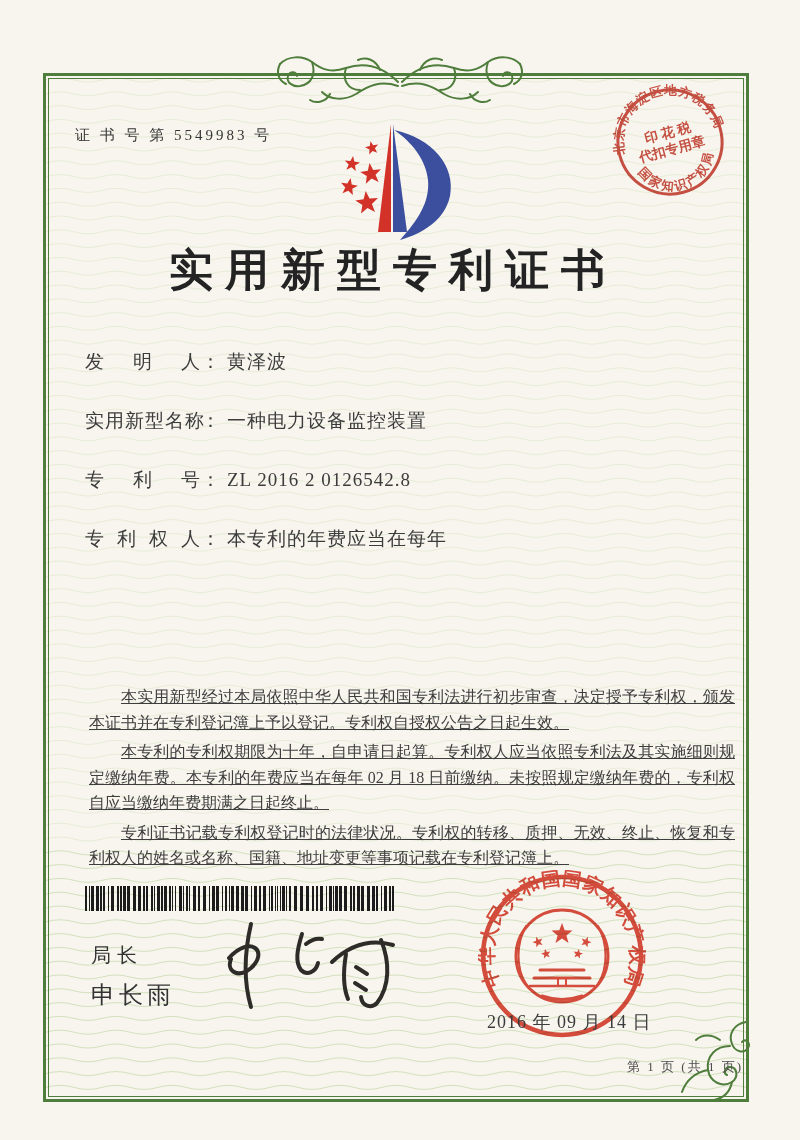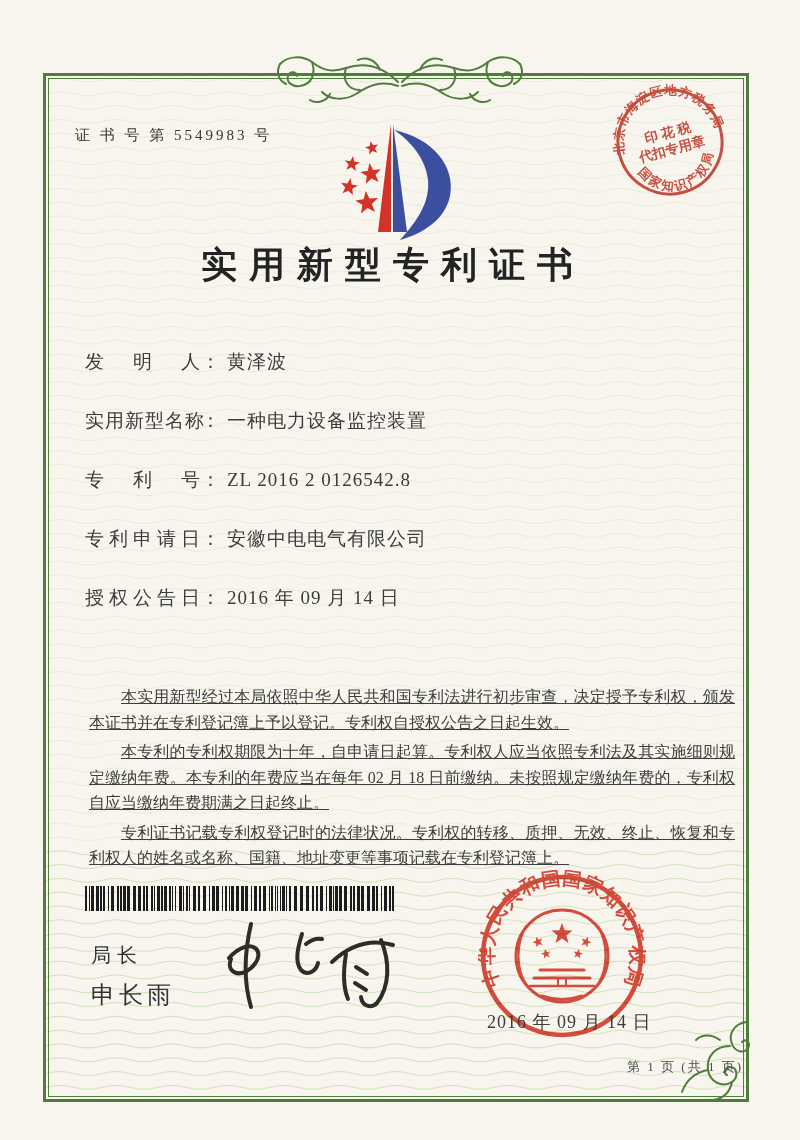--- a/index.html
+++ b/index.html
@@ -16,21 +16,21 @@
   .frame-inner{position:absolute;inset:2px;border:1px solid #4f7d3b;}
   #waves{position:absolute;left:0;top:0;z-index:0;}
   .cert-no{
     position:absolute;left:75px;top:126px;z-index:2;
     font-size:15px;letter-spacing:3px;color:#353535;
   }
   .logo{position:absolute;left:330px;top:104px;z-index:2;}
   .tax-stamp{position:absolute;left:612px;top:84px;z-index:3;opacity:.88;mix-blend-mode:multiply;}
   .title{
     position:absolute;left:43px;top:241px;width:700px;z-index:2;
-    text-align:center;font-size:36px;font-weight:600;letter-spacing:12px;color:#232323;
+    text-align:center;font-size:44px;font-weight:600;letter-spacing:12px;color:#232323;
   }
   .fields{position:absolute;left:85px;top:349px;z-index:2;}
   .field-row{font-size:19px;color:#3c3c3c;margin-bottom:33px;white-space:nowrap;letter-spacing:1px;}
   .field-label{display:inline-block;width:116px;text-align:justify;text-align-last:justify;}
   .field-colon{margin-right:6px;}
   .body-text{
     position:absolute;left:85px;top:680px;width:654px;z-index:2;
     font-size:16px;line-height:25.5px;text-align:justify;color:#3e3e3e;
   }
   .body-text p{margin:4px;text-indent:2em;text-decoration:underline;}
@@ -201,24 +201,21 @@
   <div class="field-row">
     <span class="field-label">发明人</span><span class="field-colon">：</span><span>黄泽波</span>
   </div>
   <div class="field-row">
     <span class="field-label">实用新型名称</span><span class="field-colon">：</span><span>一种电力设备监控装置</span>
   </div>
   <div class="field-row">
     <span class="field-label">专利号</span><span class="field-colon">：</span><span>ZL 2016 2 0126542.8</span>
   </div>
   <div class="field-row">
-    <span class="field-label">专利申请日</span><span class="field-colon">：</span><span>安徽中电电气有限公司</span>
-  </div>
-  <div class="field-row">
-    <span class="field-label">授权公告日</span><span class="field-colon">：</span><span>2016 年 09 月 14 日</span>
+    <span class="field-label">专利权人</span><span class="field-colon">：</span><span>本专利的年费应当在每年</span>
   </div>
 </div>
 
 <div class="body-text">
   <p>本实用新型经过本局依照中华人民共和国专利法进行初步审查，决定授予专利权，颁发本证书并在专利登记簿上予以登记。专利权自授权公告之日起生效。</p>
   <p>本专利的专利权期限为十年，自申请日起算。专利权人应当依照专利法及其实施细则规定缴纳年费。本专利的年费应当在每年 02 月 18 日前缴纳。未按照规定缴纳年费的，专利权自应当缴纳年费期满之日起终止。</p>
   <p>专利证书记载专利权登记时的法律状况。专利权的转移、质押、无效、终止、恢复和专利权人的姓名或名称、国籍、地址变更等事项记载在专利登记簿上。</p>
 </div>
 
 <svg id="barcode" width="314" height="25">

